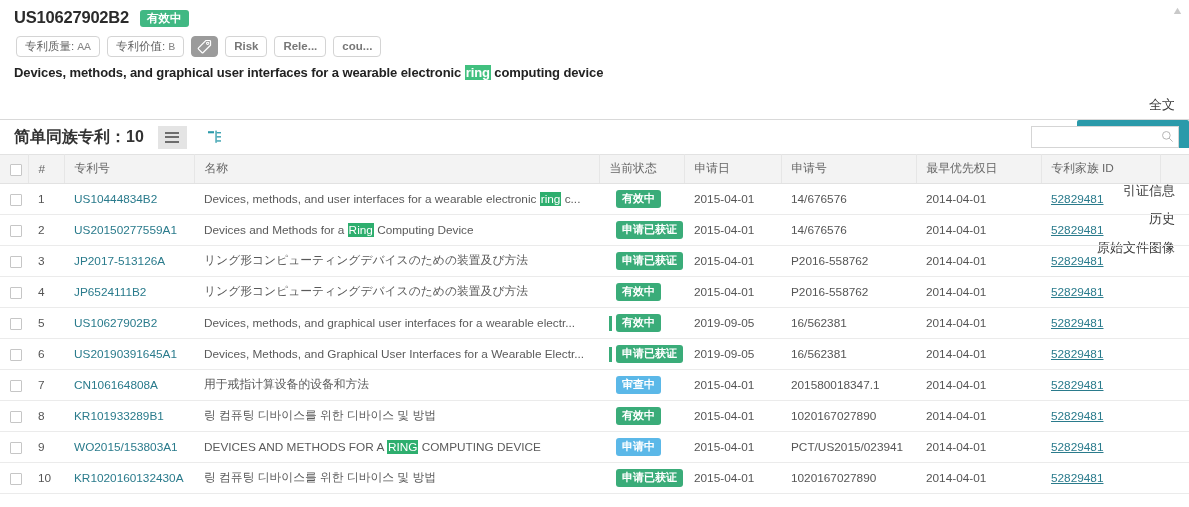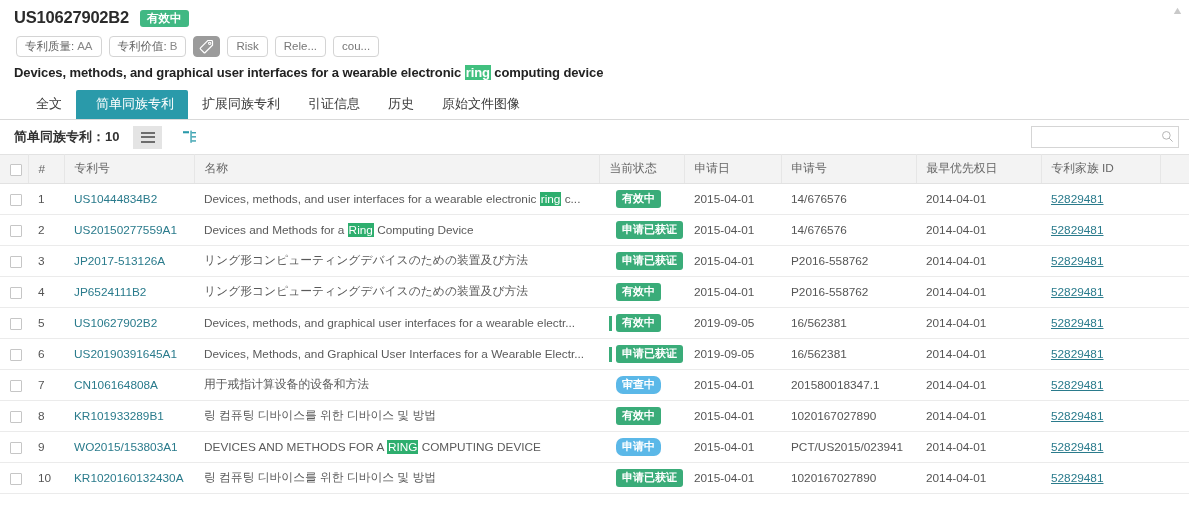--- a/index.html
+++ b/index.html
@@ -31,69 +31,70 @@
     color: #fff; font-size: 11.5px;
     border-radius: 3px;
     padding: 2px 7px 3px 7px;
     line-height: 1.1;
     white-space: nowrap;
     font-weight: bold;
     text-align: center;
   }
   .badge.green { background: #41b883; }
   .badge.green2 { background: #3aac79; }
-  .badge.blue { background: #5bb8e8; border-radius: 7px; }
+  .badge.blue { background: #5bb8e8; }
   .title-badge { margin-left: 11px; position: relative; top: 1px; }
 
   
   .chips {
     display: flex; align-items: center; gap: 7px;
     padding: 9px 0 0 16px;
     height: 28px;
   }
   .chip {
     border: 1px solid #d4d4d4;
     border-radius: 4px;
     background: #fff;
     height: 21px;
     padding: 0 8px;
     display: inline-flex; align-items: center;
     font-size: 11.5px;
     color: #666;
     white-space: nowrap;
     line-height: 1;
   }
-  .chip .val { color: #888; margin-left: 3px; }
+  .chip .val { color: #888; margin-left: 3px; font-family: Liberation Mono, monospace; }
   .chip.icon-chip {
     background: #9b9b9b;
     border-color: #9b9b9b;
     padding: 0 5px;
     width: 27px;
     justify-content: center;
   }
-  .chip.word { color: #777; font-weight: normal; }
+  .chip.word { color: #777; font-weight: bold; }
   .tag-ico { display:block; }
 
   
   .doc-title {
     font-size: 13px; font-weight: bold;
     color: #222;
     padding: 9px 0 0 14px;
     letter-spacing: -0.1px;
   }
   .hl { background: #41c07f; color: #fff; padding: 0 1px; }
   .hl-d { background: #2eae6e; color: #fff; padding: 0 1px; }
 
   
   .tabs {
     margin-top: 11px;
     display: flex; align-items: flex-end;
     border-bottom: 1px solid #d9d9d9;
     padding-left: 22px;
     height: 29px;
+    flex-direction: column;
   }
   .tab {
     font-size: 13px;
     color: #3b3b3b;
     padding: 5px 14px 6px 14px;
     cursor: pointer;
     white-space: nowrap;
     line-height: 1.35;
   }
   .tab.active {
@@ -104,21 +105,21 @@
   }
 
   
   .subbar {
     height: 34px;
     display: flex; align-items: center;
     padding-left: 14px;
     position: relative;
   }
   .count-label {
-    font-size: 13px; font-weight: bold; color: #333;
+    font-size: 16px; font-weight: bold; color: #333;
     white-space: nowrap;
   }
   .btn-square {
     width: 29px; height: 23px;
     margin-left: 14px;
     background: #e4e4e4;
     display: inline-flex; align-items: center; justify-content: center;
     cursor: pointer;
   }
   .hamb { width: 14px; }

